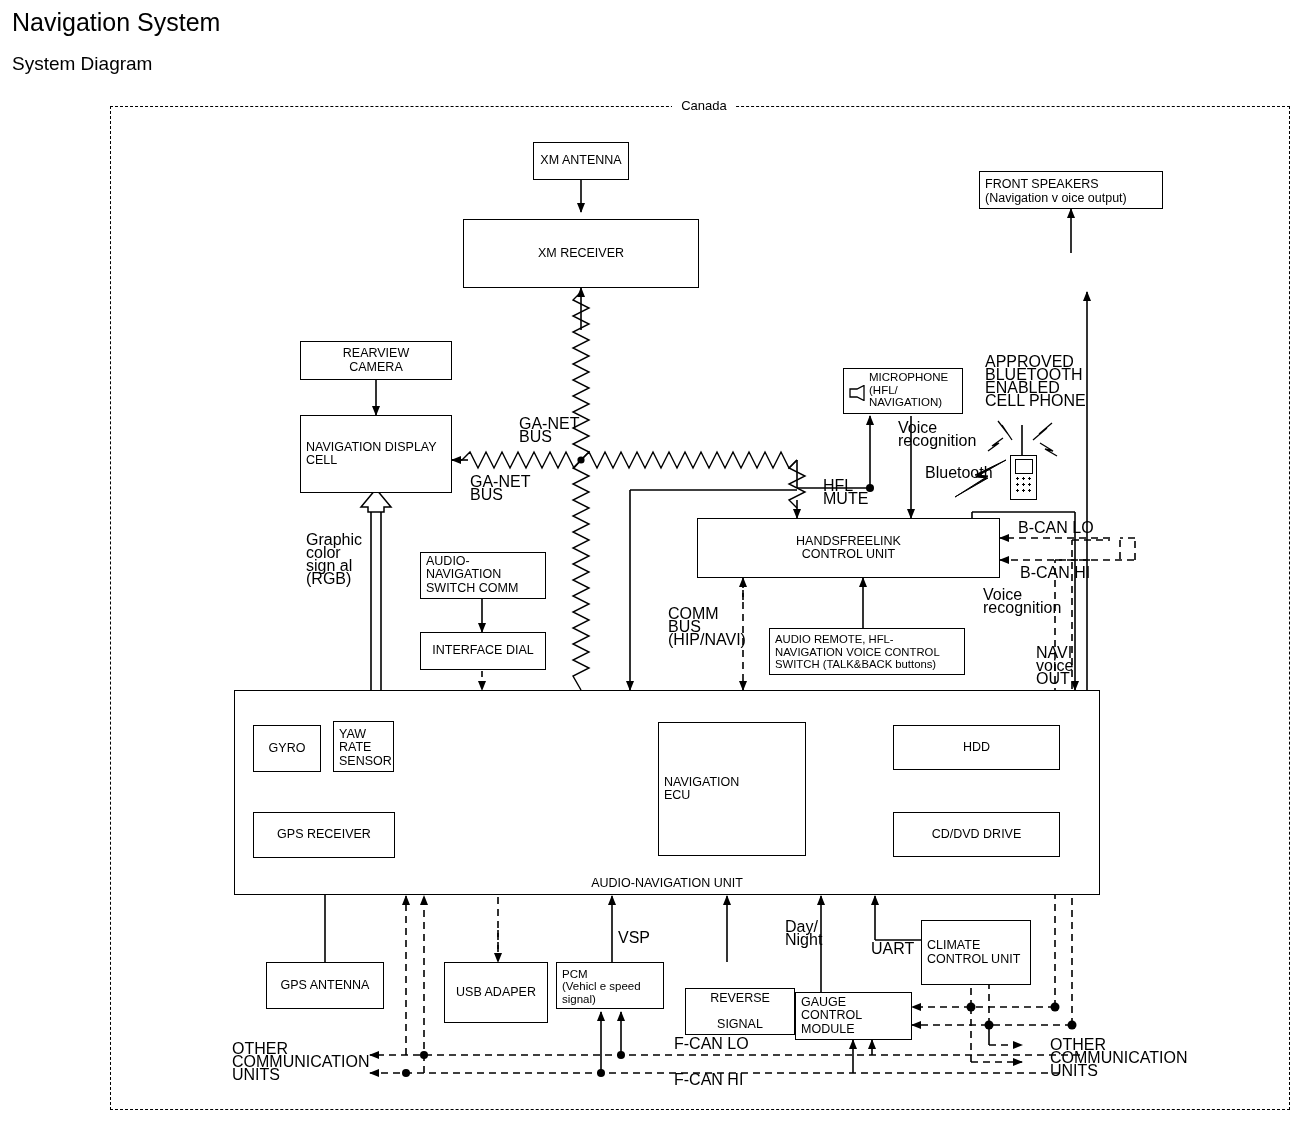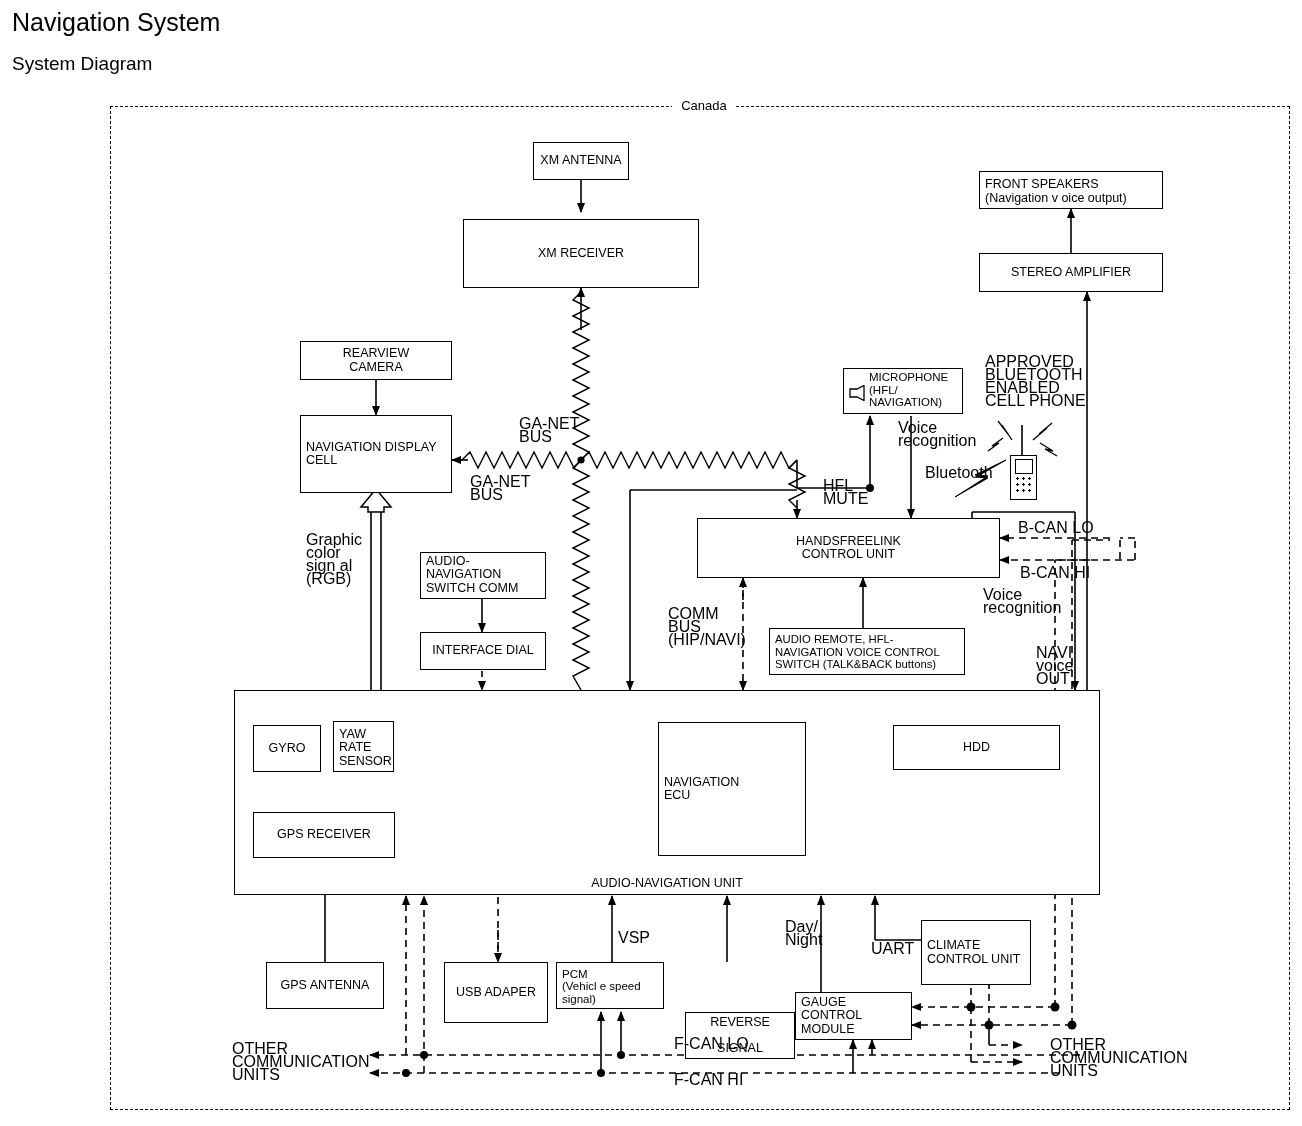--- a/index.html
+++ b/index.html
@@ -192,23 +192,20 @@
 
   <div class="box ctr" style="left:463px;top:219px;width:236px;height:69px;">
     <span>XM RECEIVER</span>
   </div>
 
   <div class="box tl" style="left:979px;top:171px;width:184px;height:38px;flex-direction:column;">
     <span>FRONT SPEAKERS</span>
     <span>(Navigation v oice output)</span>
   </div>
 
-  <div class="box ctr" style="left:979px;top:253px;width:184px;height:39px;">
-    <span>STEREO AMPLIFIER</span>
-  </div>
 
   <div class="box ctr" style="left:300px;top:341px;width:152px;height:39px;flex-direction:column;">
     <span>REARVIEW</span>
     <span>CAMERA</span>
   </div>
 
   <div class="box tl" style="left:300px;top:415px;width:152px;height:78px;flex-direction:column;justify-content:center;">
     <span>NAVIGATION DISPLAY</span>
     <span>CELL</span>
   </div>
@@ -280,36 +277,39 @@
 
   <div class="box tl" style="left:658px;top:722px;width:148px;height:134px;flex-direction:column;justify-content:center;">
     <span>NAVIGATION</span>
     <span>ECU</span>
   </div>
 
   <div class="box ctr" style="left:893px;top:725px;width:167px;height:45px;">
     <span>HDD</span>
   </div>
 
+  <div class="box ctr" style="left:893px;top:812px;width:167px;height:45px;">
+    <span>CD/DVD DRIVE</span>
+  </div>
 
   <div class="box ctr" style="left:266px;top:962px;width:118px;height:47px;">
     <span>GPS ANTENNA</span>
   </div>
 
   <div class="box ctr" style="left:444px;top:962px;width:104px;height:61px;">
     <span>USB ADAPER</span>
   </div>
 
   <div class="box tl" style="left:556px;top:962px;width:108px;height:47px;flex-direction:column;font-size:11.5px;line-height:12.4px;">
     <span>PCM</span>
     <span>(Vehicl e speed</span>
     <span>signal)</span>
   </div>
 
-  <div class="box ctr" style="left:685px;top:1012px;width:110px;height:47px;flex-direction:column;gap:12px;">
+  <div class="box ctr" style="left:685px;top:988px;width:110px;height:47px;flex-direction:column;gap:12px;">
     <span>REVERSE</span>
     <span>SIGNAL</span>
   </div>
 
   <div class="box tl" style="left:795px;top:992px;width:117px;height:48px;flex-direction:column;justify-content:center;">
     <span>GAUGE CONTROL</span>
     <span>MODULE</span>
   </div>
 
   <div class="box tl" style="left:921px;top:920px;width:110px;height:65px;flex-direction:column;justify-content:center;">

